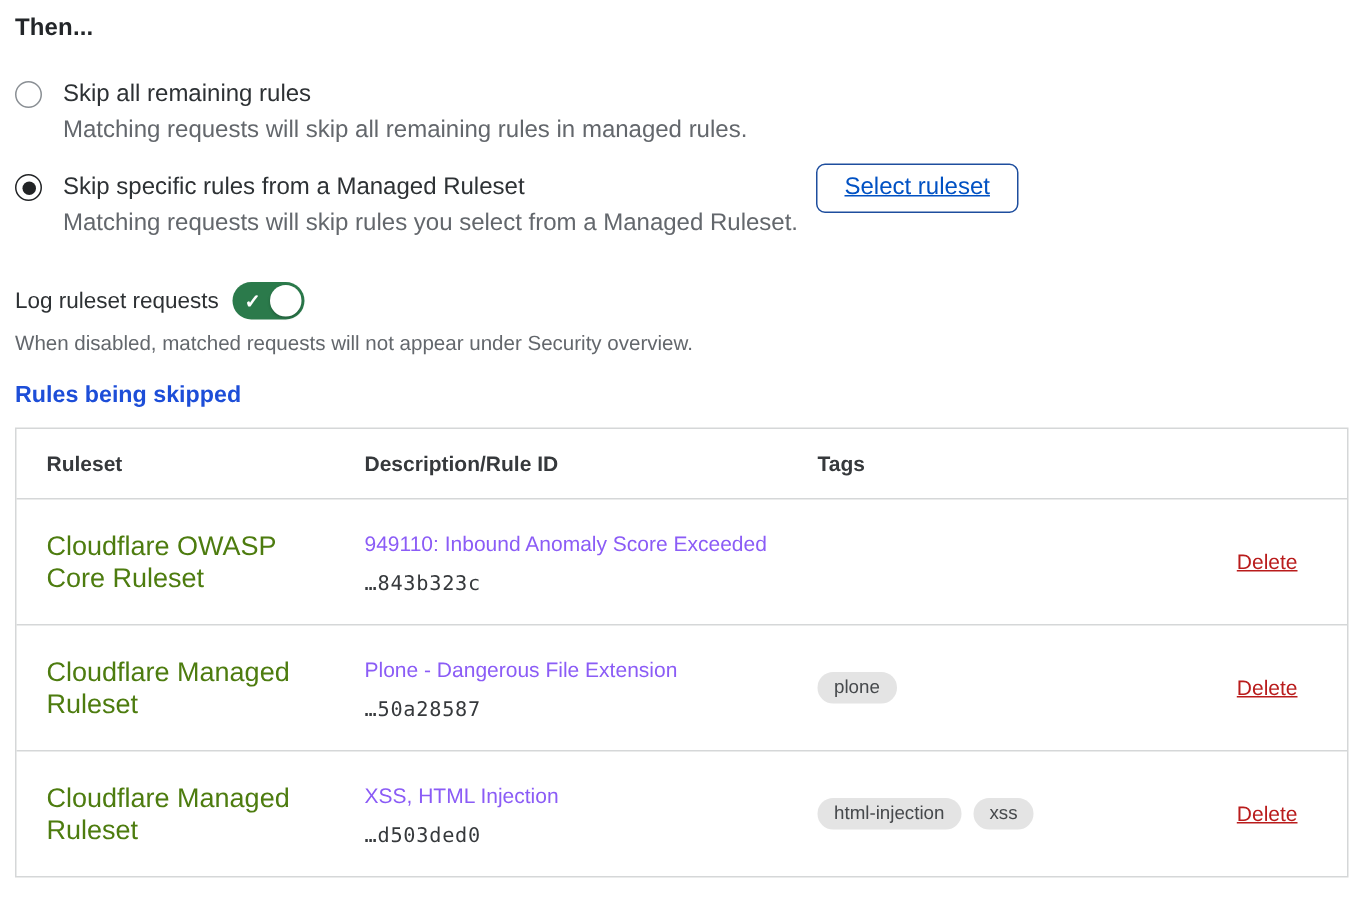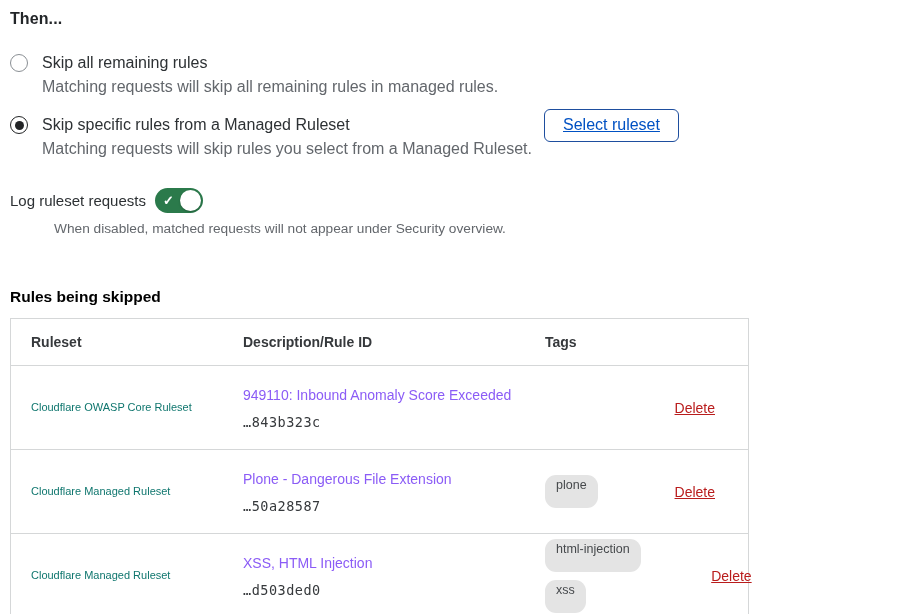--- a/index.html
+++ b/index.html
@@ -56,50 +56,50 @@
   }
   .toggle .check {
     position: absolute; left: 8px; top: 50%; transform: translateY(-52%);
     color: #ffffff; font-size: 13px; font-weight: 700; line-height: 1;
   }
   .toggle .knob {
     position: absolute; right: 2px; top: 2px;
     width: 21px; height: 21px; border-radius: 50%; background: #ffffff;
     box-shadow: 0 1px 2px rgba(0,0,0,.25);
   }
-  .log-desc { font-size: 13.7px; color: #63676c; margin-top: 8px; margin-left: 44px; }
+  .log-desc { font-size: 13.7px; color: #63676c; margin-top: 8px; }
 
   
   .table-heading {
-    margin-top: 52px; font-size: 15.5px; font-weight: 700; color: #000000;
+    margin-top: 19px; font-size: 15.5px; font-weight: 700; color: #1d4ed8;
   }
   .rules-table {
     margin-top: 12px; margin-right: 0;
     border: 1px solid #d5d7d8; background: #fff;
-    width: 739px;
+    width: 889px;
   }
   .t-row {
     display: grid;
     grid-template-columns: 212px 302px 1fr 134px;
     align-items: center;
   }
   .t-header { height: 46px; }
   .t-header .t-cell { font-size: 14px; font-weight: 700; color: #36393c; }
   .t-body-row { height: 84px; border-top: 1px solid #d5d7d8; }
   .t-cell { padding-left: 20px; padding-right: 10px; }
   .cell-desc .desc-title { font-size: 14px; color: #8b5cf6; line-height: 19px; }
   .cell-desc .desc-id {
     font-family: "DejaVu Sans Mono", monospace;
     font-size: 13.5px; color: #36393c; margin-top: 9px; letter-spacing: .5px;
   }
-  .cell-ruleset { font-size: 11px; color: #0f766e; line-height: 21px; max-width: 200px; }
+  .cell-ruleset { font-size: 18px; color: #4d7c0f; line-height: 21px; max-width: 200px; }
   .tags-wrap { display: flex; gap: 8px; flex-wrap: wrap; }
   .tag {
     background: #e4e4e4; color: #46494c; border-radius: 11px;
-    font-size: 12.5px; padding: 3px 11px 16px 11px; white-space: nowrap;
+    font-size: 12.5px; padding: 3px 11px 4px 11px; white-space: nowrap;
   }
   .cell-action { text-align: right; padding-right: 33px; }
   .link {
     color: #b91c1c; font-size: 14px; text-decoration: underline;
     cursor: pointer; background: none; border: none;
     font-family: "Liberation Sans", sans-serif;
   }
 </style>
 </head>
 <body>

